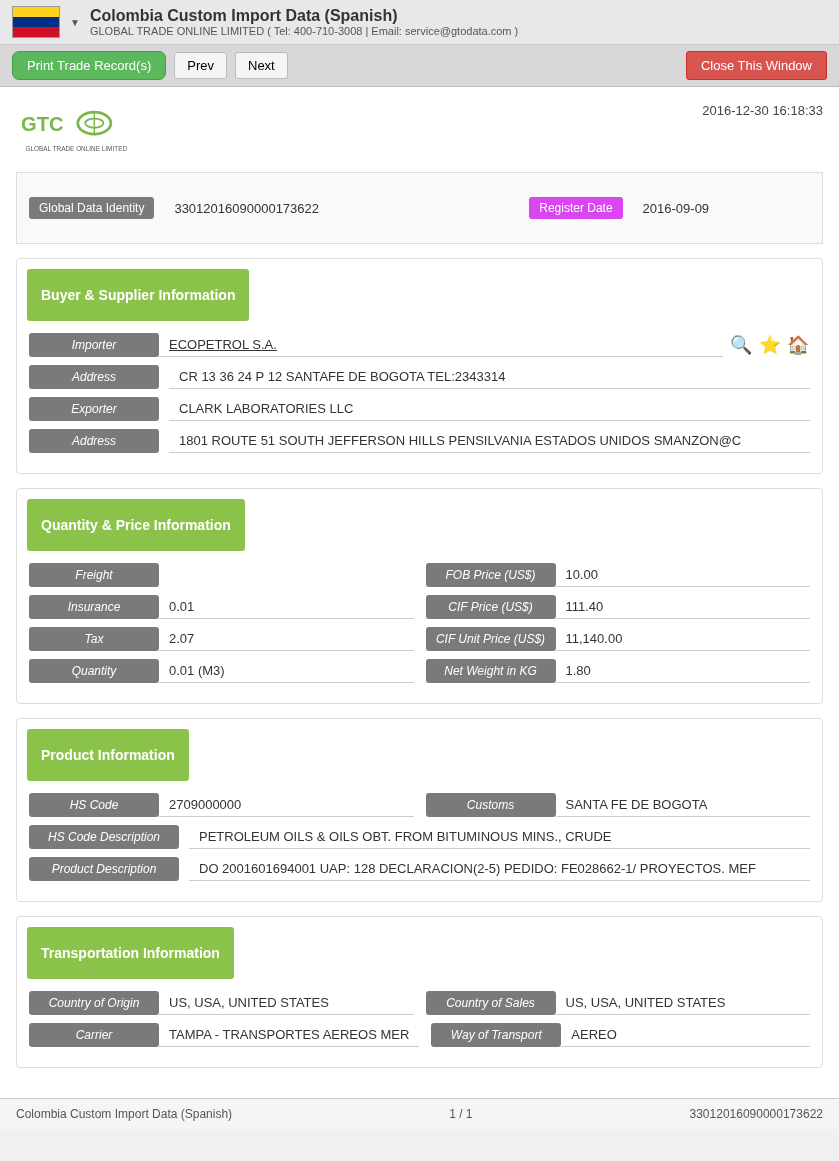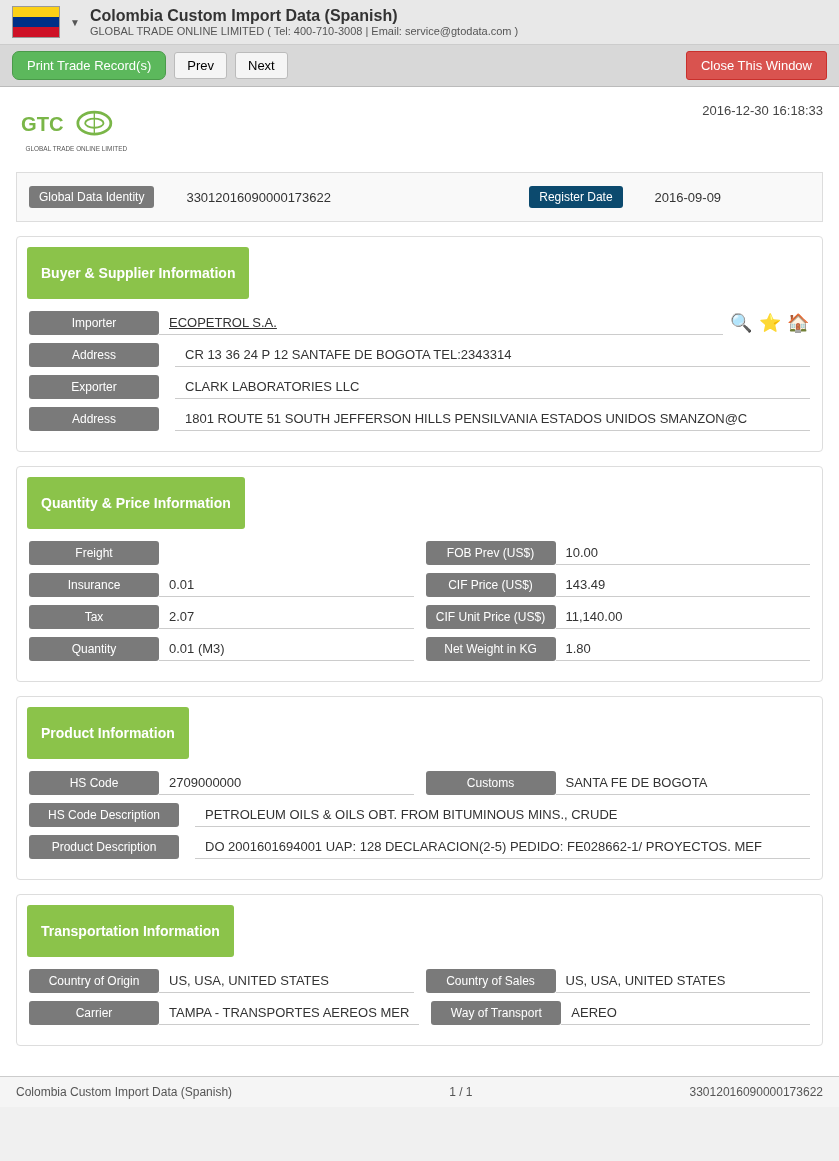--- a/index.html
+++ b/index.html
@@ -99,34 +99,34 @@
       height: 55px;
     }
     .timestamp { font-size: 13px; color: #444; }
 
     
     .identity-row {
       display: flex;
       align-items: center;
       background: #f9f9f9;
       border: 1px solid #ddd;
-      padding: 13px 12px;
+      padding: 24px 12px;
       margin-bottom: 14px;
-      gap: 32px;
+      gap: 20px;
     }
     .label-badge {
       background: #7a7a7a;
       color: white;
       padding: 4px 10px;
       border-radius: 3px;
       font-size: 12px;
       white-space: nowrap;
     }
     .identity-value { font-size: 13px; color: #333; flex: 1; }
-    .reg-label { background: #0c4a6e; color: white; padding: 4px 10px; border-radius: 3px; font-size: 12px; white-space: nowrap; }
+    .reg-label { background: #d946ef; color: white; padding: 4px 10px; border-radius: 3px; font-size: 12px; white-space: nowrap; }
 
     
     .section-card {
       border: 1px solid #ddd;
       border-radius: 4px;
       margin-bottom: 14px;
       background: white;
     }
     .section-header {
       background: #8bc34a;
@@ -138,37 +138,38 @@
       display: inline-block;
       margin: 10px 10px 8px 10px;
     }
     .section-body { padding: 4px 12px 12px 12px; }
 
     
     .field-row {
       display: flex;
       align-items: center;
       margin-bottom: 8px;
-      gap: 16px;
+      gap: 10px;
     }
     .field-row-half {
       display: flex;
       align-items: center;
       gap: 0;
       flex: 1;
     }
     .field-label {
       background: #7a7a7a;
       color: white;
       padding: 5px 10px;
       border-radius: 3px;
       font-size: 12px;
       white-space: nowrap;
       min-width: 130px;
       text-align: center;
+      font-style: italic;
     }
     .field-value {
       font-size: 13px;
       color: #333;
       padding: 4px 10px;
       border-bottom: 1px solid #ccc;
       flex: 1;
       overflow: hidden;
       text-overflow: ellipsis;
       white-space: nowrap;
@@ -277,32 +278,32 @@
   </div>
 
   <div class="section-card">
     <span class="section-header">Quantity &amp; Price Information</span>
     <div class="section-body">
       <div class="two-col-row">
         <div class="field-row-half">
           <span class="field-label">Freight</span>
         </div>
         <div class="field-row-half">
-          <span class="field-label">FOB Prev (US$)</span>
+          <span class="field-label">FOB Price (US$)</span>
           <span class="field-value">10.00</span>
         </div>
       </div>
       <div class="two-col-row">
         <div class="field-row-half">
           <span class="field-label">Insurance</span>
           <span class="field-value">0.01</span>
         </div>
         <div class="field-row-half">
           <span class="field-label">CIF Price (US$)</span>
-          <span class="field-value">143.49</span>
+          <span class="field-value">111.40</span>
         </div>
       </div>
       <div class="two-col-row">
         <div class="field-row-half">
           <span class="field-label">Tax</span>
           <span class="field-value">2.07</span>
         </div>
         <div class="field-row-half">
           <span class="field-label">CIF Unit Price (US$)</span>
           <span class="field-value">11,140.00</span>

